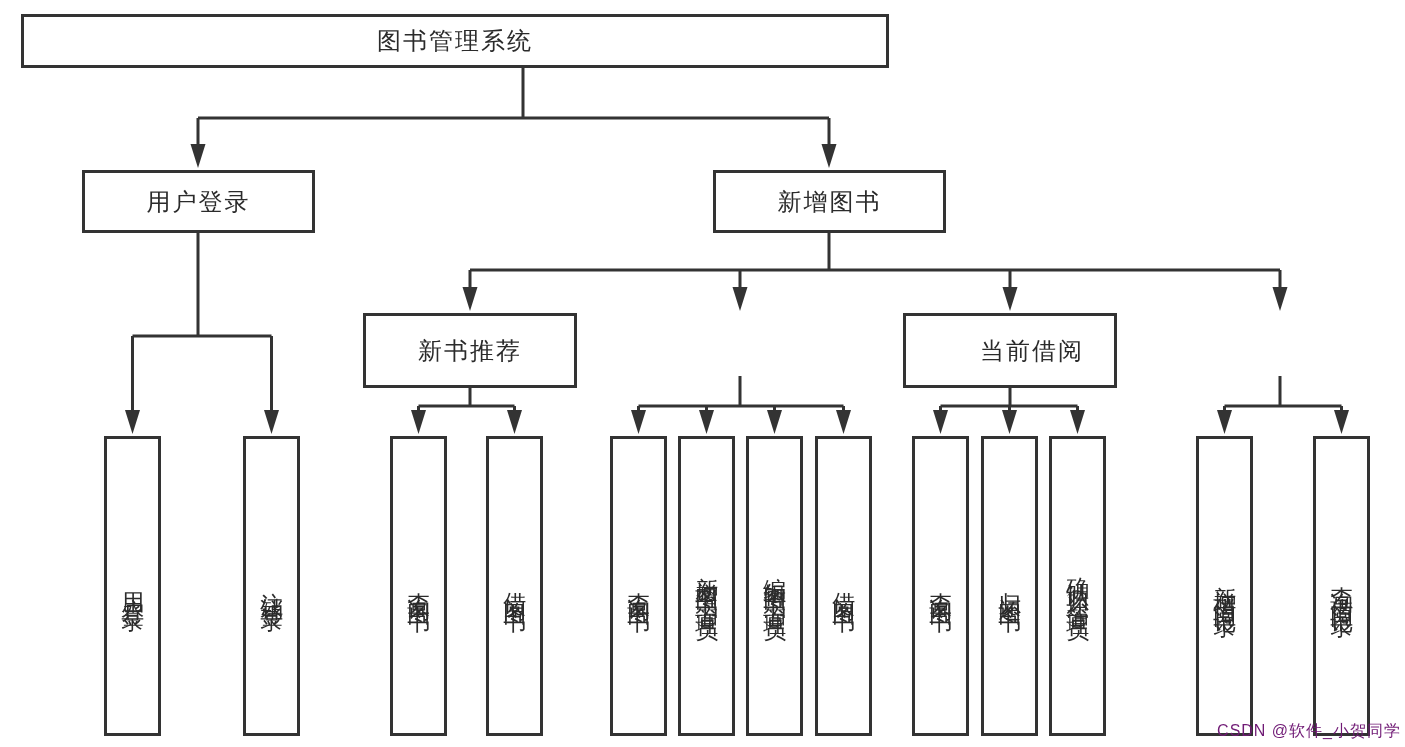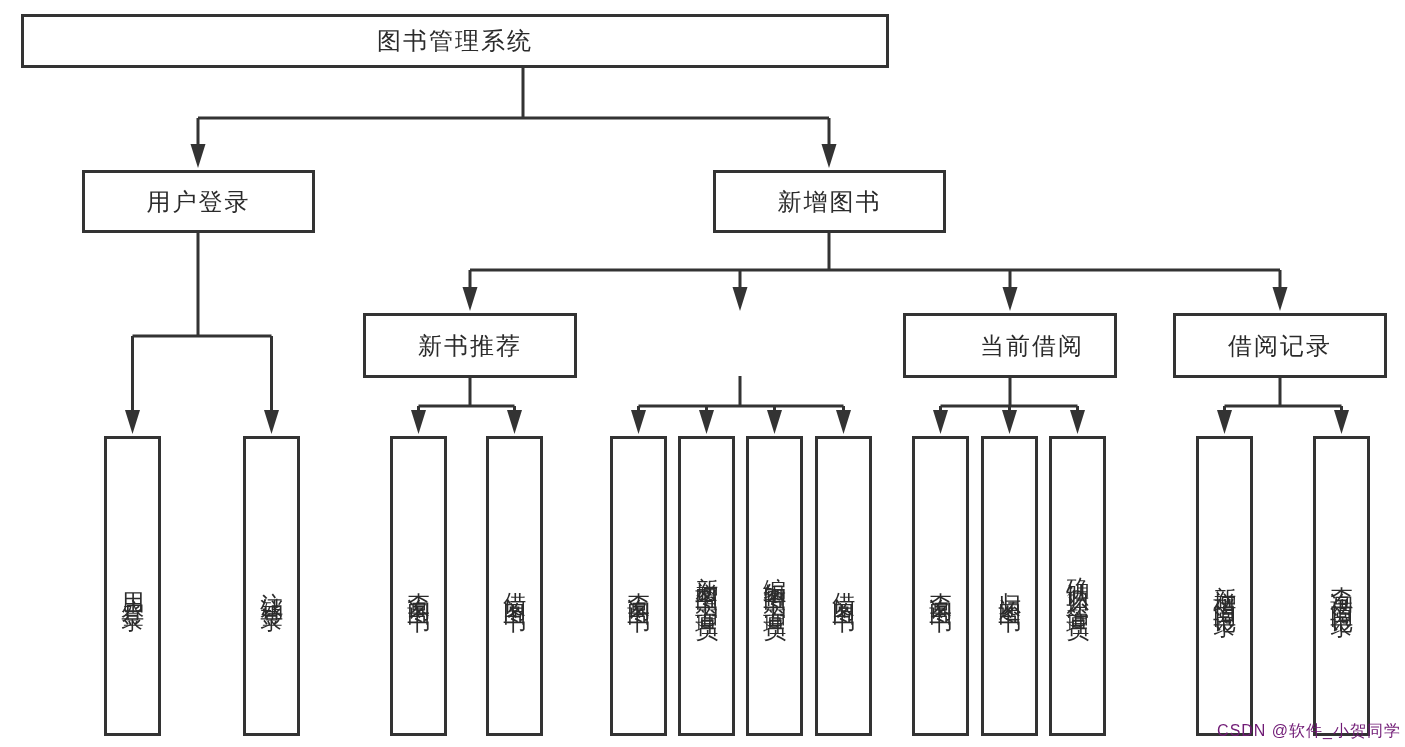--- a/index.html
+++ b/index.html
@@ -40,21 +40,21 @@
     writing-mode: vertical-lr;
     -webkit-writing-mode: vertical-lr;
     text-orientation: mixed;
     font-size: 23px;
     letter-spacing: 6px;
     line-height: 1.1;
     color: #2b2b2b;
   }
   .root-box   { left: 21px;  top: 14px;  width: 868px; height: 54px; text-align: center; }
   .lvl2-box   { top: 170px; width: 233px; height: 63px; }
-  .lvl3-box   { top: 313px; width: 214px; height: 65px; }
+  .lvl3-box   { top: 313px; width: 214px; height: 75px; }
   .leaf-box   { top: 436px; width: 57px;  height: 300px; border-width: 3px; }
   .watermark {
     position: absolute;
     right: 4px;
     bottom: 5px;
     font-size: 16px;
     letter-spacing: 1px;
     color: #701a75;
     white-space: nowrap;
     z-index: 5;
@@ -113,23 +113,20 @@
   <div class="box lvl2-box" style="left:713px;">
     <span class="h-label">新增图书</span>
   </div>
 
   <div class="box lvl3-box" style="left:363px;">
     <span class="h-label">新书推荐</span>
   </div>
   <div class="box lvl3-box" style="left:903px;padding-left:44px;">
     <span class="h-label">当前借阅</span>
   </div>
-  <div class="box lvl3-box" style="left:1173px;">
-    <span class="h-label">借阅记录</span>
-  </div>
 
   <div class="box leaf-box" style="left:104px;">
     <span class="v-label">用户登录</span>
   </div>
   <div class="box leaf-box" style="left:243px;">
     <span class="v-label">注销登录</span>
   </div>
 
   <div class="box leaf-box" style="left:390px;">
     <span class="v-label">查询图书</span>

